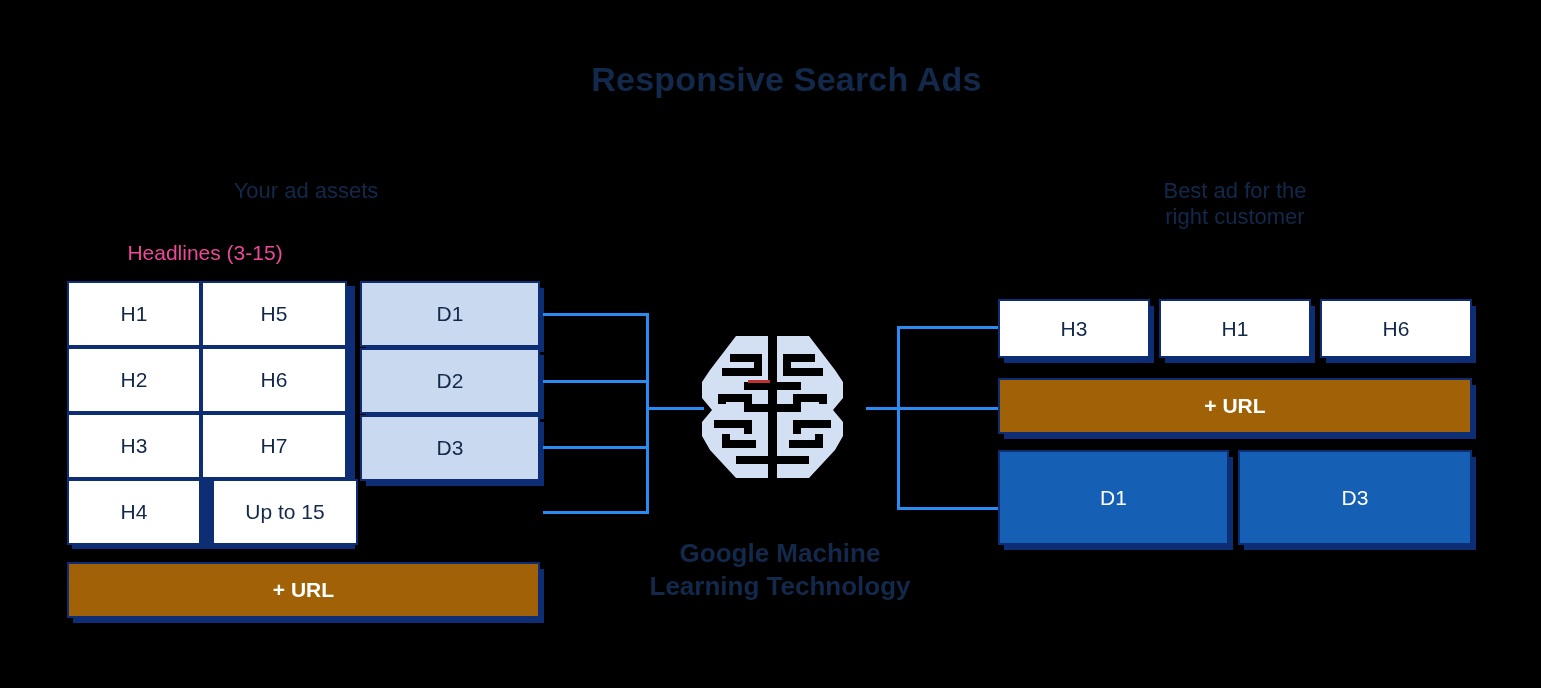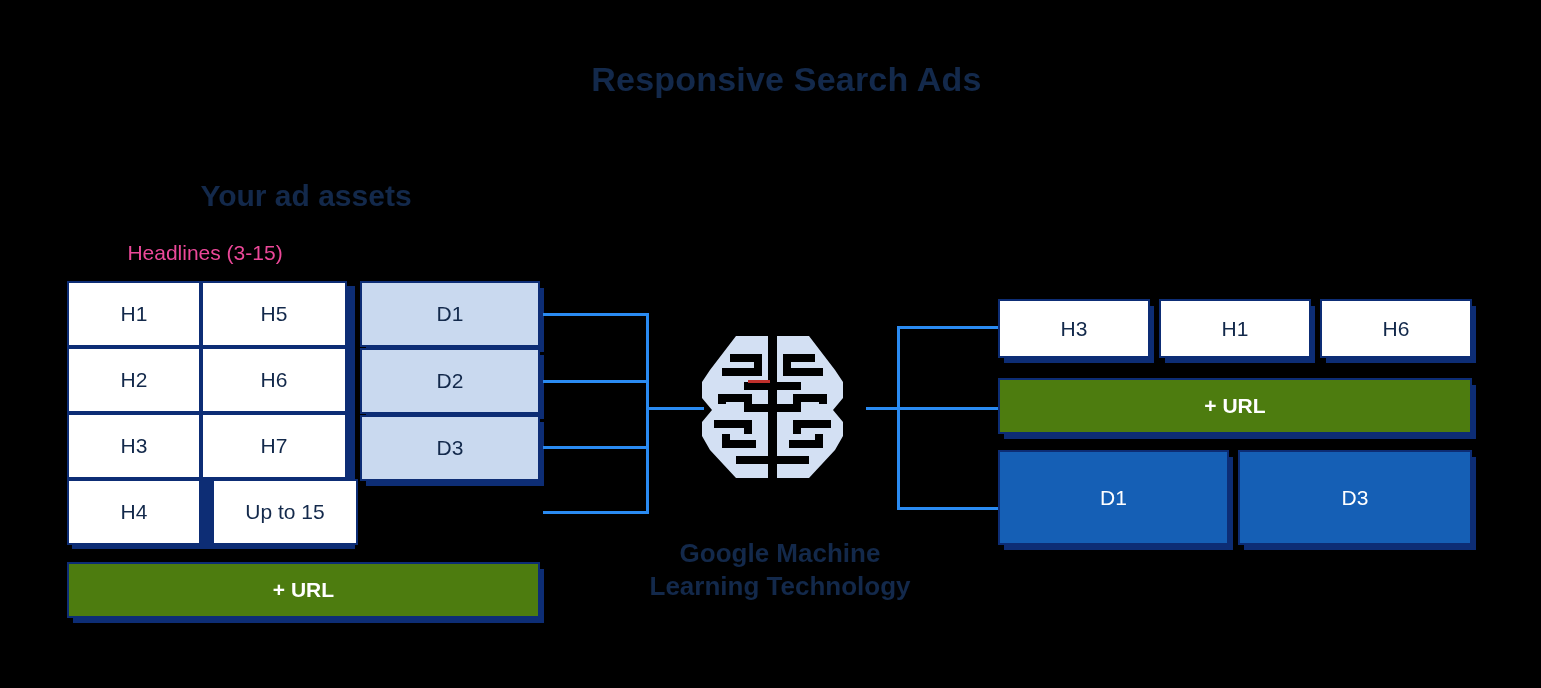--- a/index.html
+++ b/index.html
@@ -26,22 +26,22 @@
     width: 1541px;
     text-align: center;
     font-size: 34px;
     font-weight: bold;
     color: #13294b;
     letter-spacing: 0.2px;
     padding-left: 16px;
   }
   .section-head {
     position: absolute;
-    font-size: 30px;
-    font-weight: bold;
+    font-size: 22px;
+    font-weight: normal;
     color: #13294b;
     text-align: center;
     line-height: 1.18;
   }
   .col-label {
     position: absolute;
     font-size: 21px;
     font-weight: normal;
     color: #ec4899;
     text-align: center;
@@ -69,21 +69,21 @@
   }
   .box.white {
     background: #ffffff;
     color: #13294b;
   }
   .box.light {
     background: #c9d9ef;
     color: #13294b;
   }
   .box.brightblue {
-    background: #4d7c0f;
+    background: #a16207;
     color: #ffffff;
   }
   .box.medblue {
     background: #155fb5;
     color: #ffffff;
   }
 
   
   .gridcell {
     position: absolute;
@@ -199,20 +199,24 @@
     <div>Google Machine</div>
     <div>Learning Technology</div>
   </div>
 
   <div class="line h" style="left:866px; top:407px; width:60px;"></div>
   <div class="line v" style="left:897px; top:326px; height:184px;"></div>
   <div class="line h" style="left:897px; top:326px; width:104px;"></div>
   <div class="line h" style="left:897px; top:407px; width:104px;"></div>
   <div class="line h" style="left:897px; top:507px; width:104px;"></div>
 
+  <div class="section-head" style="left:1090px; top:178px; width:290px;">
+    <div>Best ad for the</div>
+    <div>right customer</div>
+  </div>
 
   <div class="box white" style="left:998px; top:299px; width:152px; height:59px;">H3</div>
   <div class="box white" style="left:1159px; top:299px; width:152px; height:59px;">H1</div>
   <div class="box white" style="left:1320px; top:299px; width:152px; height:59px;">H6</div>
 
   <div class="box brightblue" style="left:998px; top:378px; width:474px; height:56px; font-weight:bold;">+ URL</div>
 
   <div class="box medblue" style="left:998px; top:450px; width:231px; height:95px;">D1</div>
   <div class="box medblue" style="left:1238px; top:450px; width:234px; height:95px;">D3</div>
 

